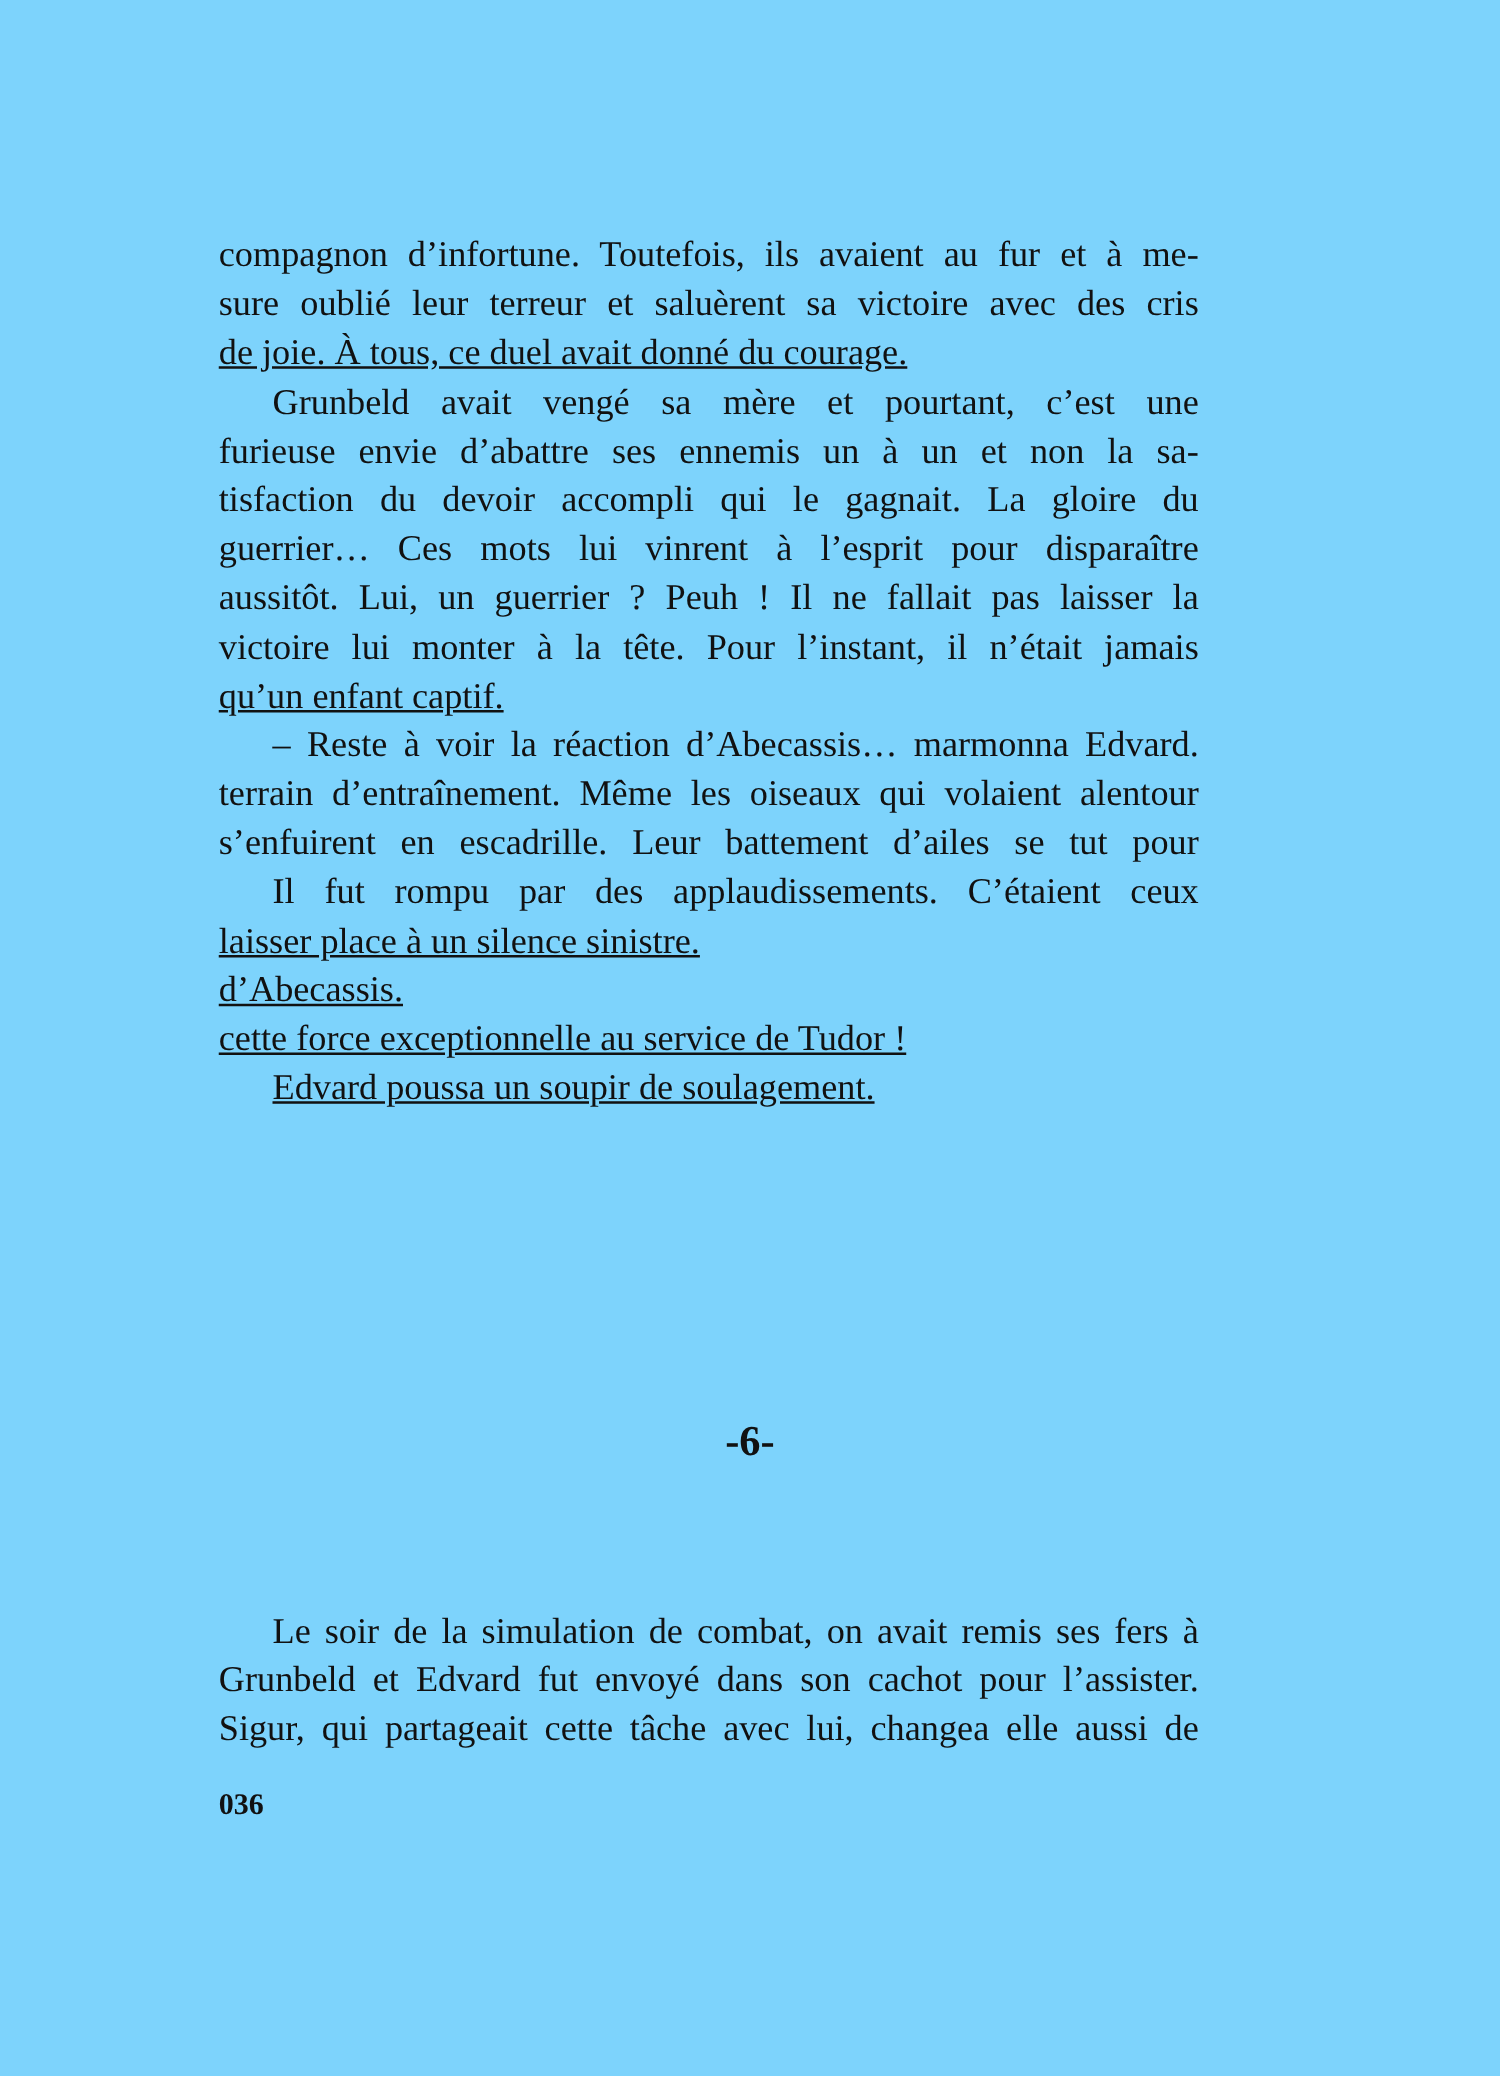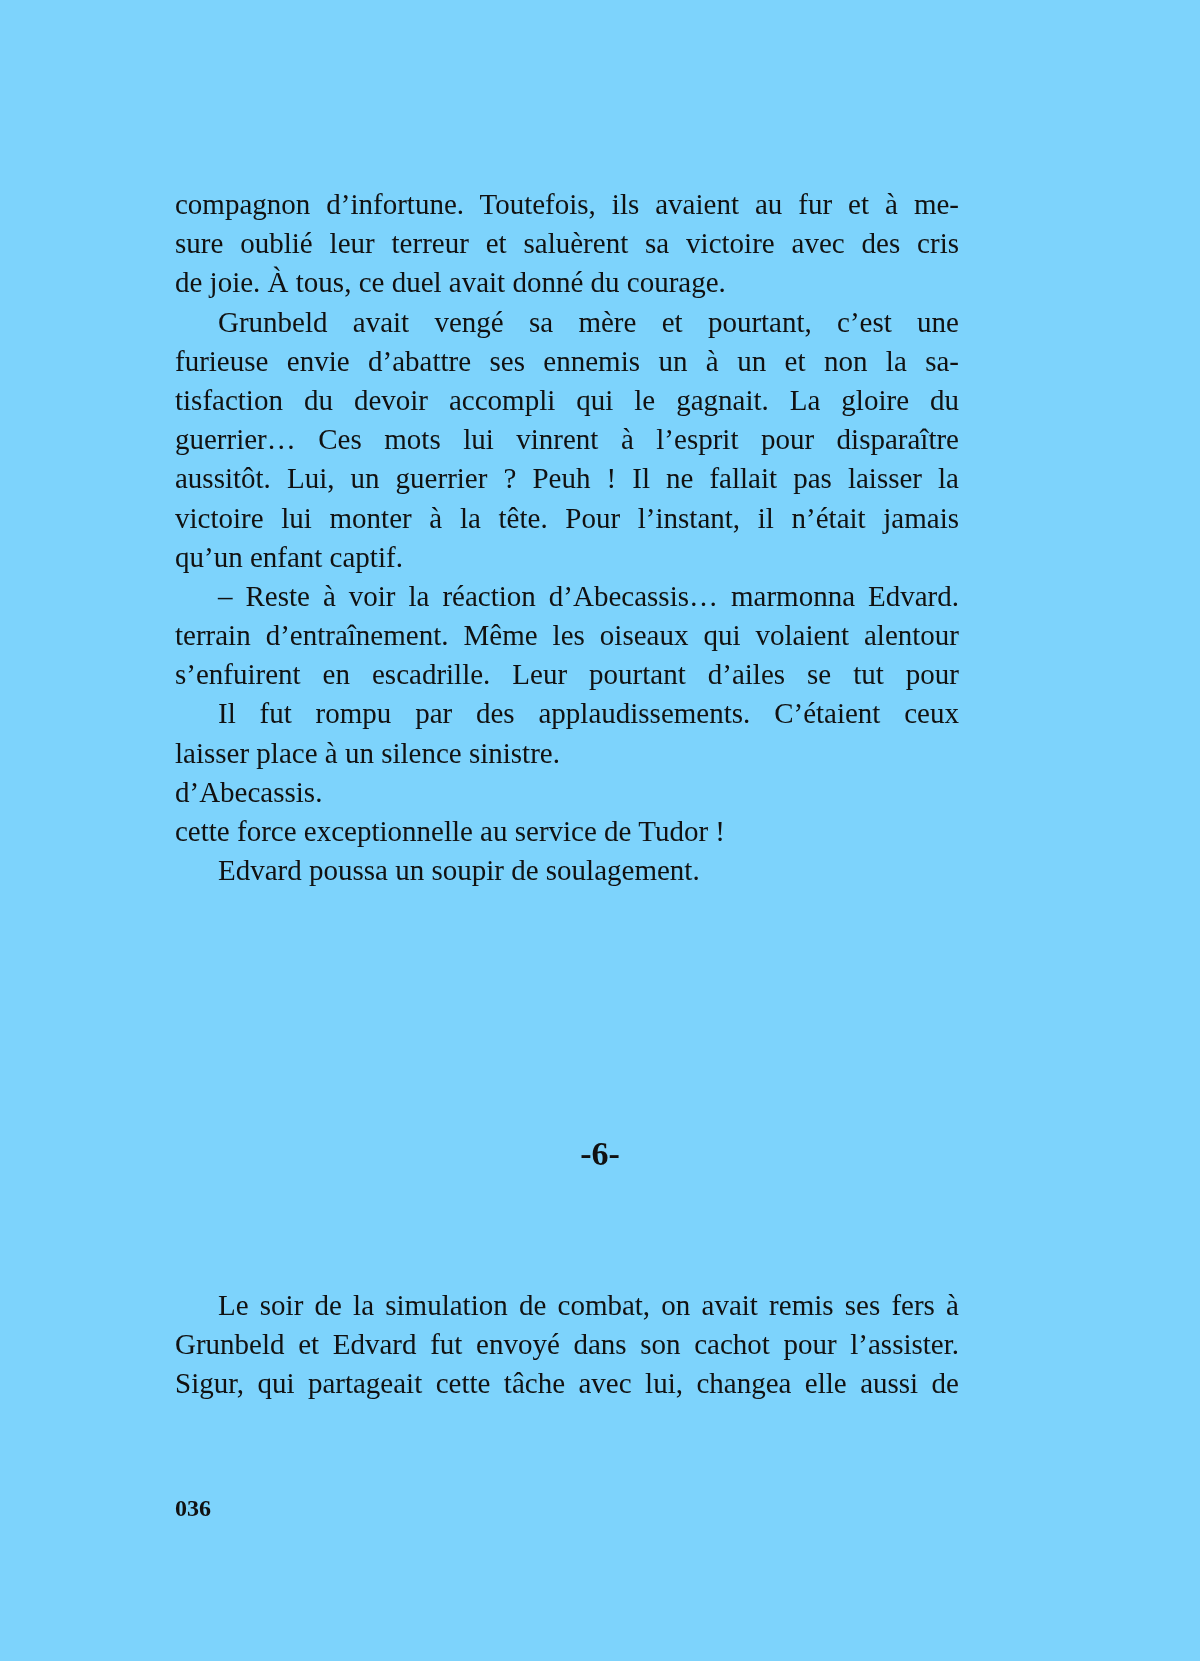--- a/index.html
+++ b/index.html
@@ -6,50 +6,50 @@
   body { width: 1200px; height: 1661px; position: relative; overflow: hidden; }
   .page { position: absolute; left: 0; top: 0; width: 1200px; height: 1661px; background: #7dd3fc; }
   .text {
     position: absolute; left: 175px; width: 784px;
     font-family: "Liberation Serif", serif;
     font-size: 29px; line-height: 39.2px; color: #111;
     text-align: justify;
   }
   .block1 { top: 185px; }
   .line { display: block; white-space: nowrap; text-align: justify; text-align-last: justify; height: 39.2px; }
-  .line.last { text-align-last: left; }
+  .line.last { text-align-last: left; text-decoration: underline; }
   .indent { padding-left: 43px; }
   .chapter {
     position: absolute; left: 0; width: 1200px; top: 1135px; text-align: center;
     font-family: "Liberation Serif", serif; font-weight: bold; font-size: 34px; color: #111;
   }
   .block2 { top: 1286px; }
   .pagenum {
-    position: absolute; left: 175px; top: 1495px;
+    position: absolute; left: 175px; top: 1431px;
     font-family: "Liberation Serif", serif; font-size: 24px; font-weight: bold; color: #111;
   }
 </style>
 </head>
 <body>
 
 <div class="page">
   <div class="text block1" id="block1">
       <span class="line">compagnon d’infortune. Toutefois, ils avaient au fur et à me-</span>
       <span class="line">sure oublié leur terreur et saluèrent sa victoire avec des cris</span>
       <span class="line last">de joie. À tous, ce duel avait donné du courage.</span>
       <span class="line indent">Grunbeld avait vengé sa mère et pourtant, c’est une</span>
       <span class="line">furieuse envie d’abattre ses ennemis un à un et non la sa-</span>
       <span class="line">tisfaction du devoir accompli qui le gagnait. La gloire du</span>
       <span class="line">guerrier… Ces mots lui vinrent à l’esprit pour disparaître</span>
       <span class="line">aussitôt. Lui, un guerrier ? Peuh ! Il ne fallait pas laisser la</span>
       <span class="line">victoire lui monter à la tête. Pour l’instant, il n’était jamais</span>
       <span class="line last">qu’un enfant captif.</span>
       <span class="line indent">– Reste à voir la réaction d’Abecassis… marmonna Edvard.</span>
       <span class="line">terrain d’entraînement. Même les oiseaux qui volaient alentour</span>
-      <span class="line">s’enfuirent en escadrille. Leur pourtant d’ailes se tut pour</span>
+      <span class="line">s’enfuirent en escadrille. Leur battement d’ailes se tut pour</span>
       <span class="line indent">Il fut rompu par des applaudissements. C’étaient ceux</span>
       <span class="line last">laisser place à un silence sinistre.</span>
       <span class="line last">d’Abecassis.</span>
       <span class="line last">cette force exceptionnelle au service de Tudor !</span>
       <span class="line indent last">Edvard poussa un soupir de soulagement.</span>
     </div>
   <div class="chapter">-6-</div>
   <div class="text block2" id="block2">
       <span class="line indent">Le soir de la simulation de combat, on avait remis ses fers à</span>
       <span class="line">Grunbeld et Edvard fut envoyé dans son cachot pour l’assister.</span>

